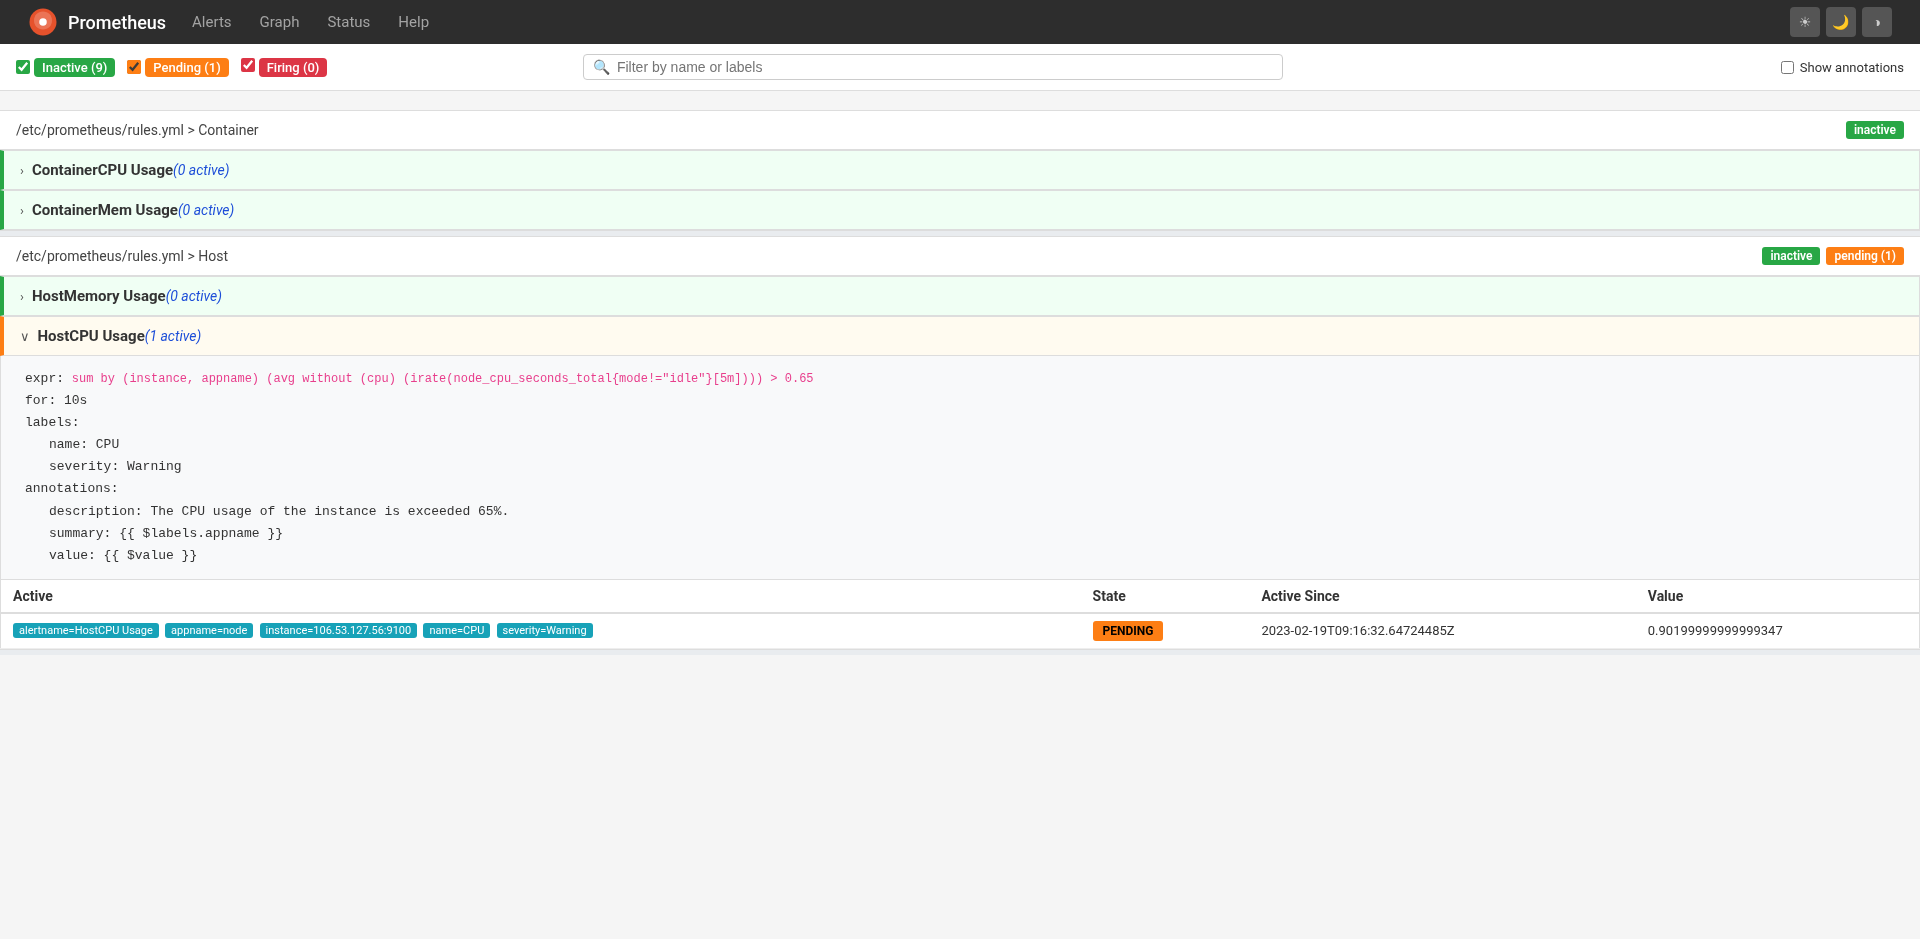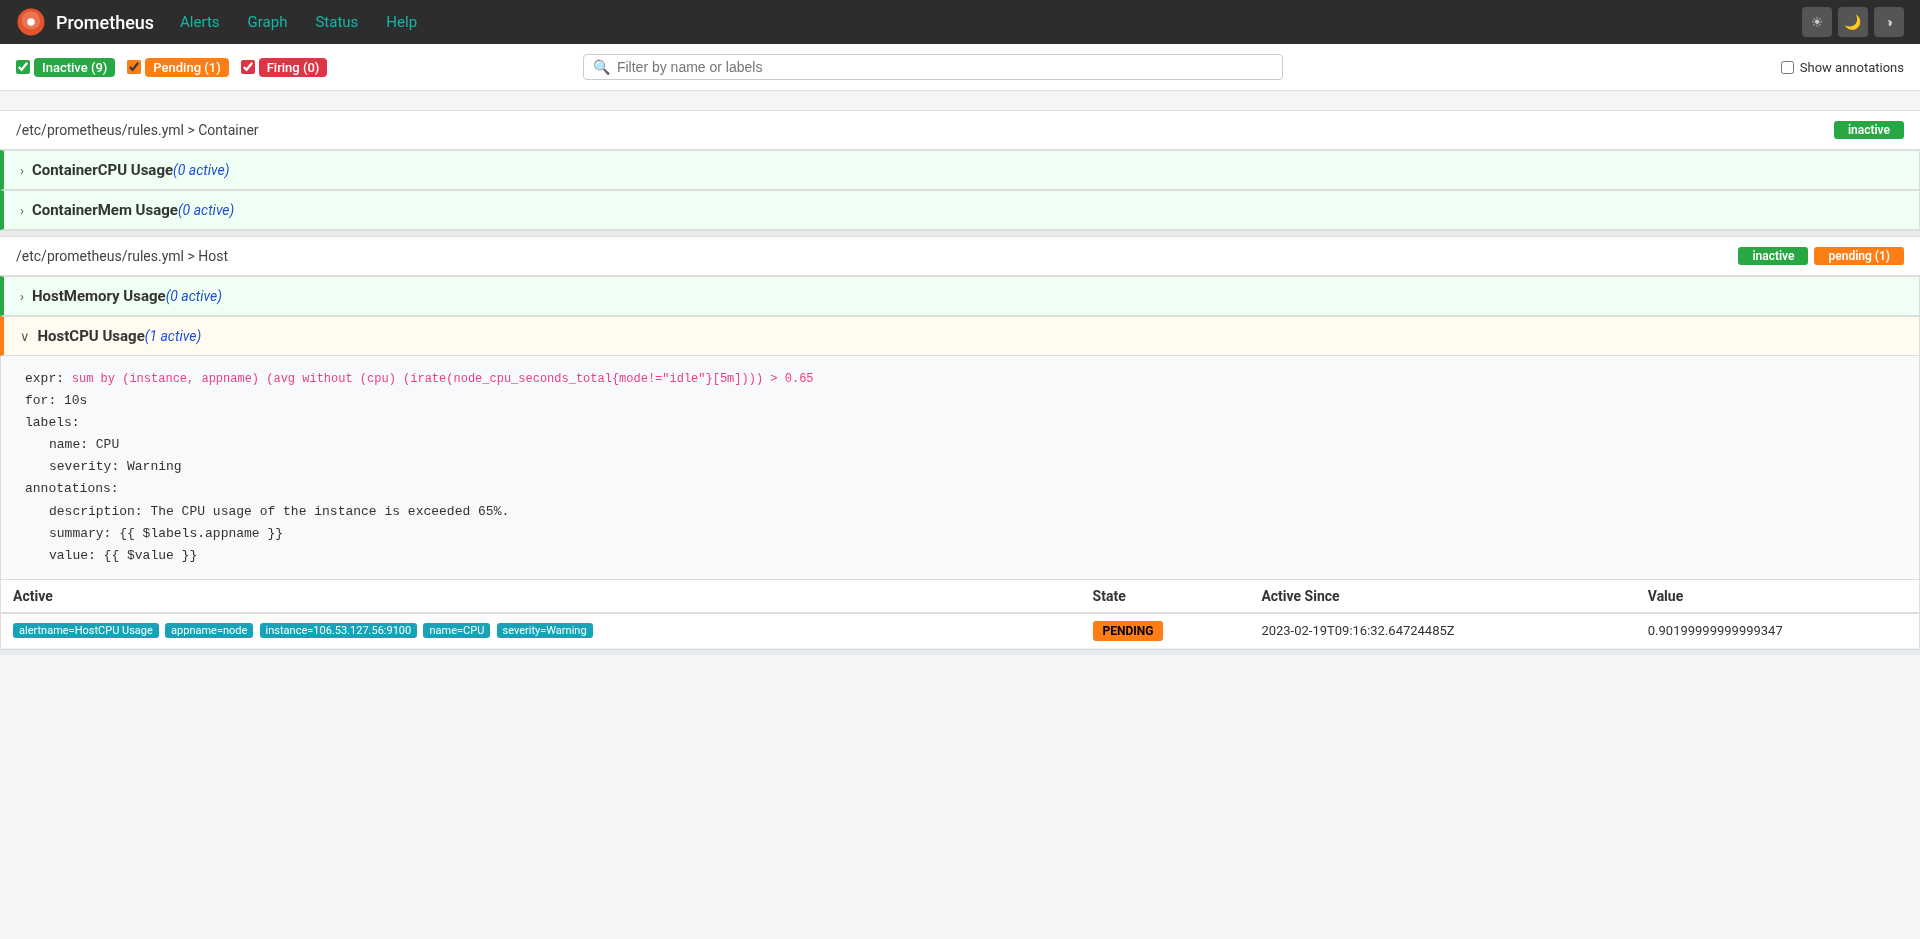--- a/index.html
+++ b/index.html
@@ -4,39 +4,39 @@
   <style>
     * { box-sizing: border-box; margin: 0; padding: 0; }
     body { font-family: -apple-system, BlinkMacSystemFont, 'Segoe UI', Roboto, sans-serif; font-size: 14px; background: #f5f5f5; color: #333; }
 
     
     .navbar {
       background: #2d2d2d;
       color: #ccc;
       display: flex;
       align-items: center;
-      padding: 0 16px;
+      padding: 0 28px;
       height: 44px;
       gap: 8px;
     }
     .navbar-brand {
       display: flex;
       align-items: center;
       gap: 10px;
       color: #fff;
       font-size: 18px;
       font-weight: 500;
       margin-right: 8px;
     }
     .navbar-logo {
       width: 30px;
       height: 30px;
     }
     .navbar-link {
-      color: #14b8a6;
+      color: #a3a3a3;
       text-decoration: none;
       padding: 0 10px;
       font-size: 15px;
       cursor: pointer;
     }
     .navbar-right {
       margin-left: auto;
       display: flex;
       gap: 6px;
       align-items: center;
@@ -117,21 +117,21 @@
       display: flex;
       align-items: center;
       justify-content: space-between;
       font-size: 13px;
       color: #555;
     }
     .rule-group-path { font-size: 14px; color: #444; }
 
     .status-badge {
       border-radius: 3px;
-      padding: 2px 14px;
+      padding: 2px 8px;
       font-size: 12px;
       font-weight: 600;
       color: #fff;
     }
     .status-inactive { background: #28a745; }
     .status-pending  { background: #fd7e14; }
 
     
     .alert-rule {
       border: 1px solid #ddd;
@@ -240,21 +240,21 @@
 
 <div class="filter-bar">
   <label style="display:flex;align-items:center;gap:4px;">
     <input type="checkbox" class="filter-checkbox" checked="" style="">
     <span class="filter-badge badge-inactive">Inactive (9)</span>
   </label>
   <label style="display:flex;align-items:center;gap:4px;">
     <input type="checkbox" class="filter-checkbox" checked="" style="accent-color: rgb(253, 126, 20);">
     <span class="filter-badge badge-pending">Pending (1)</span>
   </label>
-  <label style="display:flex;align-items:center;gap:4px;border-radius:7px;">
+  <label style="display:flex;gap:4px;border-radius:7px;">
     <input type="checkbox" class="filter-checkbox" checked="" style="accent-color: rgb(220, 53, 69);">
     <span class="filter-badge badge-firing">Firing (0)</span>
   </label>
 
   <div class="search-wrap">
     <span class="search-icon">🔍</span>
     <input type="text" placeholder="Filter by name or labels" style="">
   </div>
 
   <div class="show-annotations">

